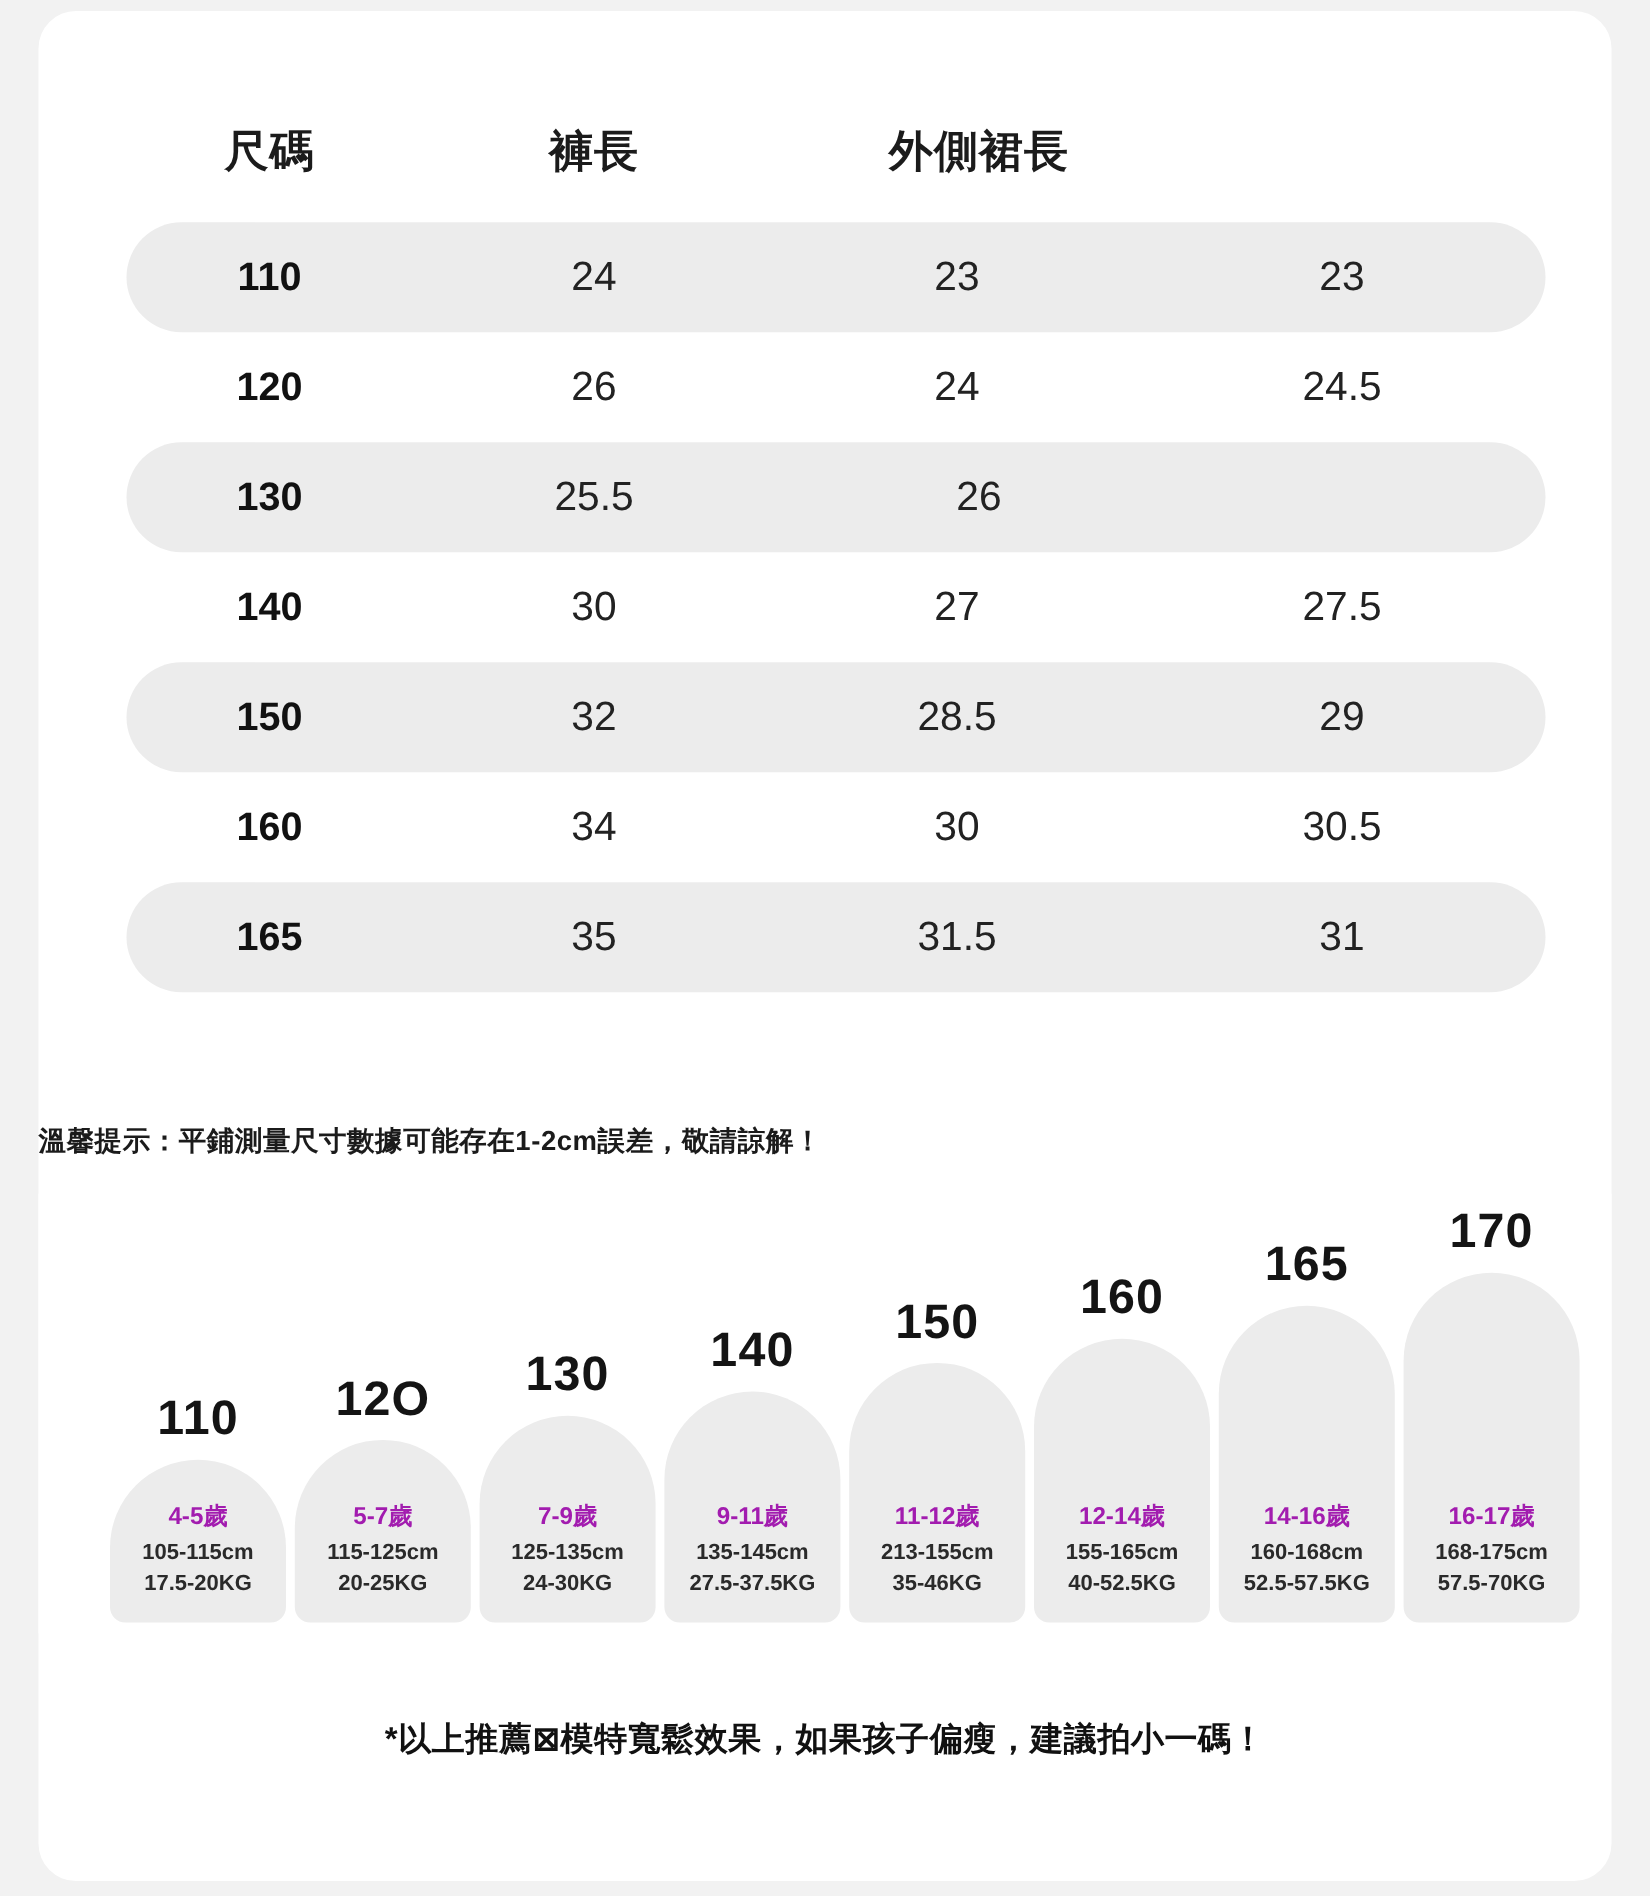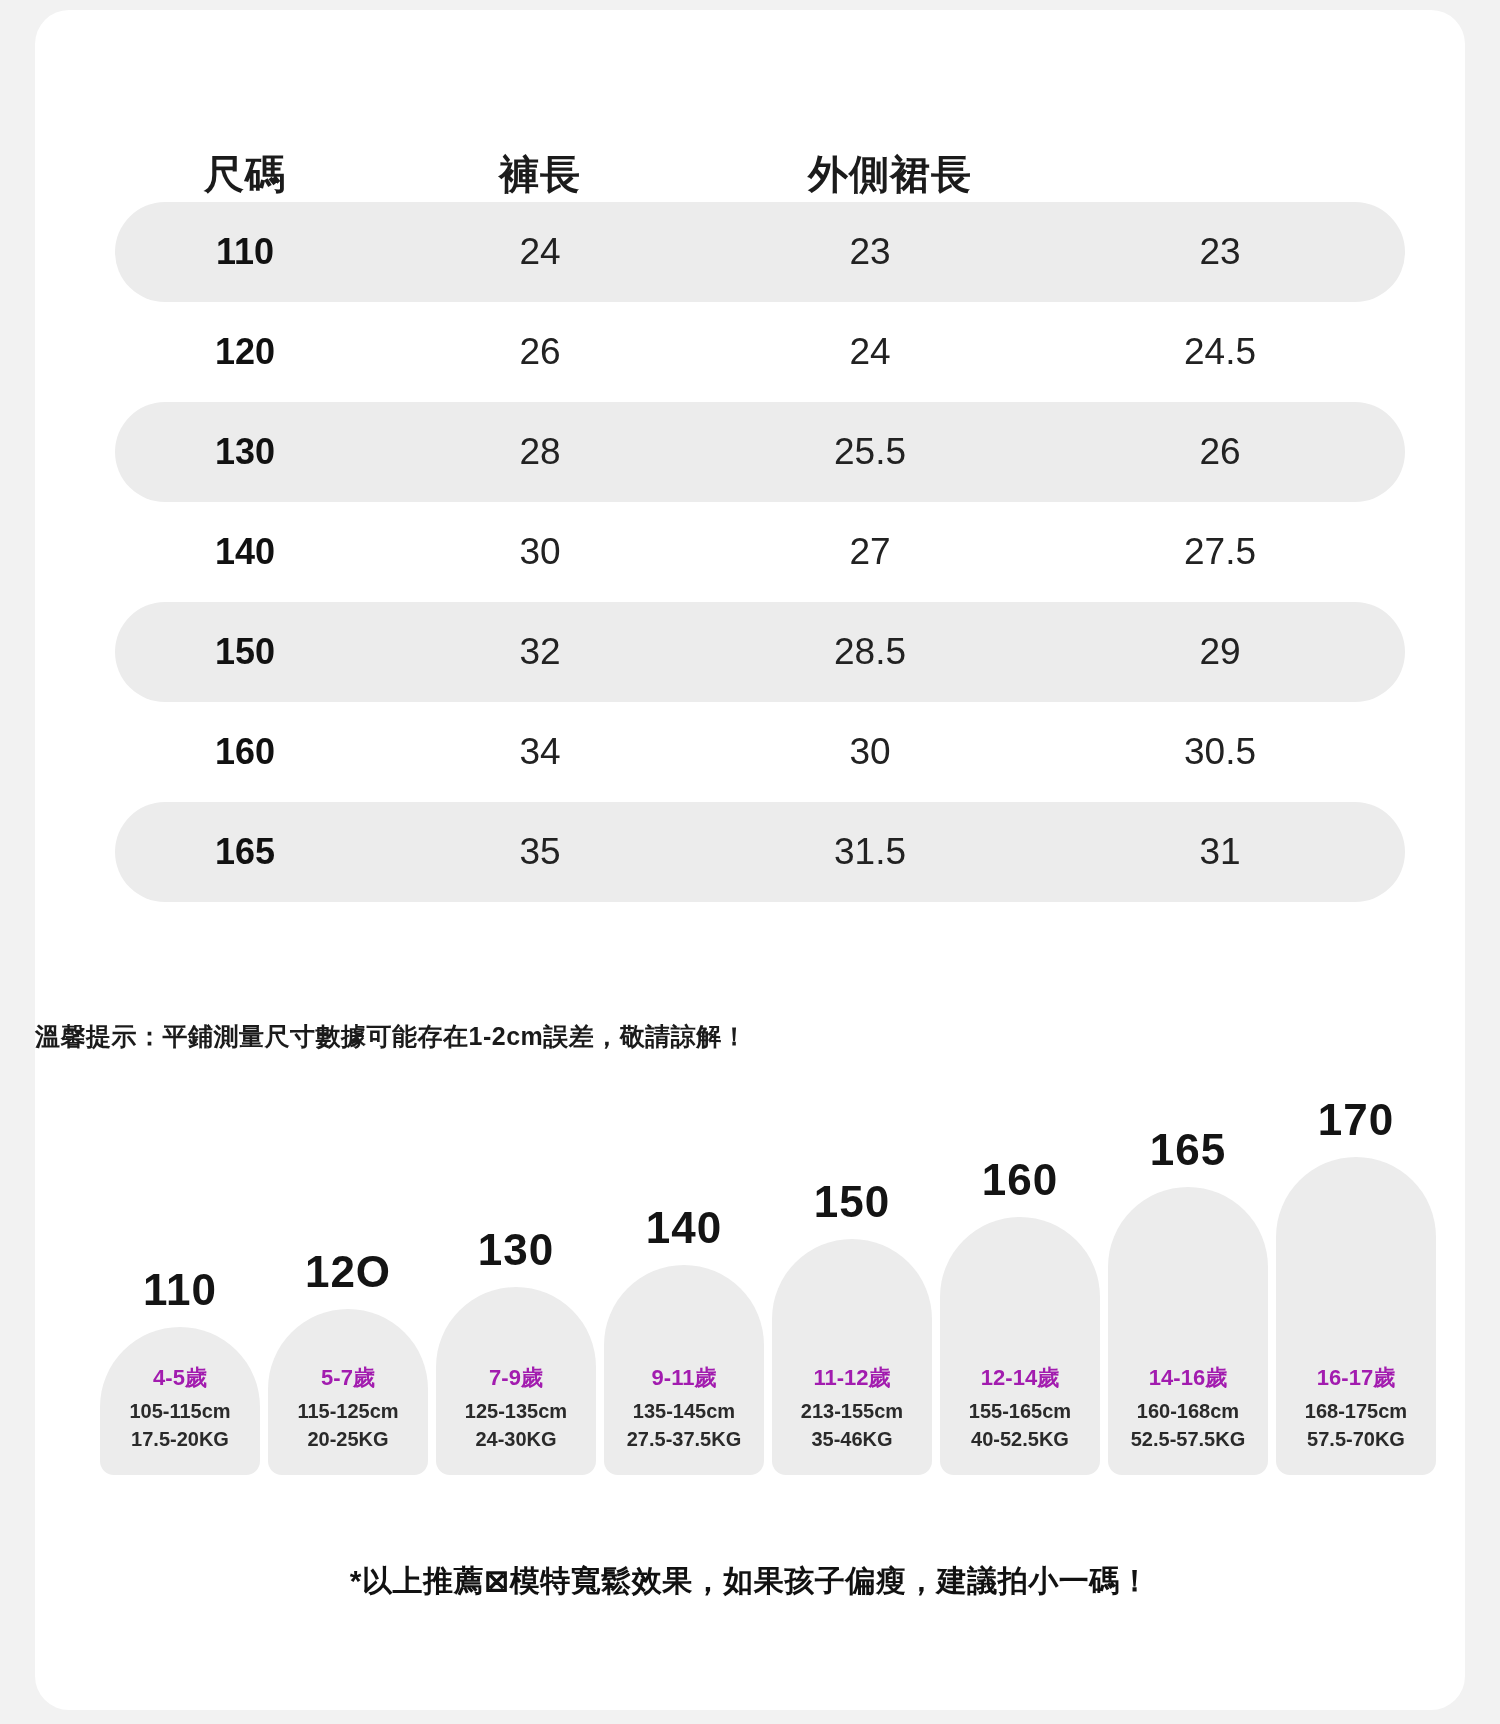--- a/index.html
+++ b/index.html
@@ -32,21 +32,21 @@
 
   
   .size-table {
     position: absolute;
     left: 80px;
     top: 100px;
     width: 1290px;
   }
   .thead {
     display: flex;
-    align-items: flex-end;
+    align-items: flex-start;
     height: 92px;
   }
   .thead .th {
     font-size: 40px;
     font-weight: 700;
     color: #1b1b1b;
     text-align: center;
     letter-spacing: 1px;
   }
   .col-size   { width: 260px; }
@@ -170,21 +170,20 @@
         <div class="td col-c">23</div>
       </div>
       <div class="trow">
         <div class="td size col-size">120</div>
         <div class="td col-a">26</div>
         <div class="td col-b">24</div>
         <div class="td col-c">24.5</div>
       </div>
       <div class="trow odd">
         <div class="td size col-size">130</div>
-        <div class="td col-a">28</div>
         <div class="td col-b">25.5</div>
         <div class="td col-c">26</div>
       </div>
       <div class="trow">
         <div class="td size col-size">140</div>
         <div class="td col-a">30</div>
         <div class="td col-b">27</div>
         <div class="td col-c">27.5</div>
       </div>
       <div class="trow odd">

